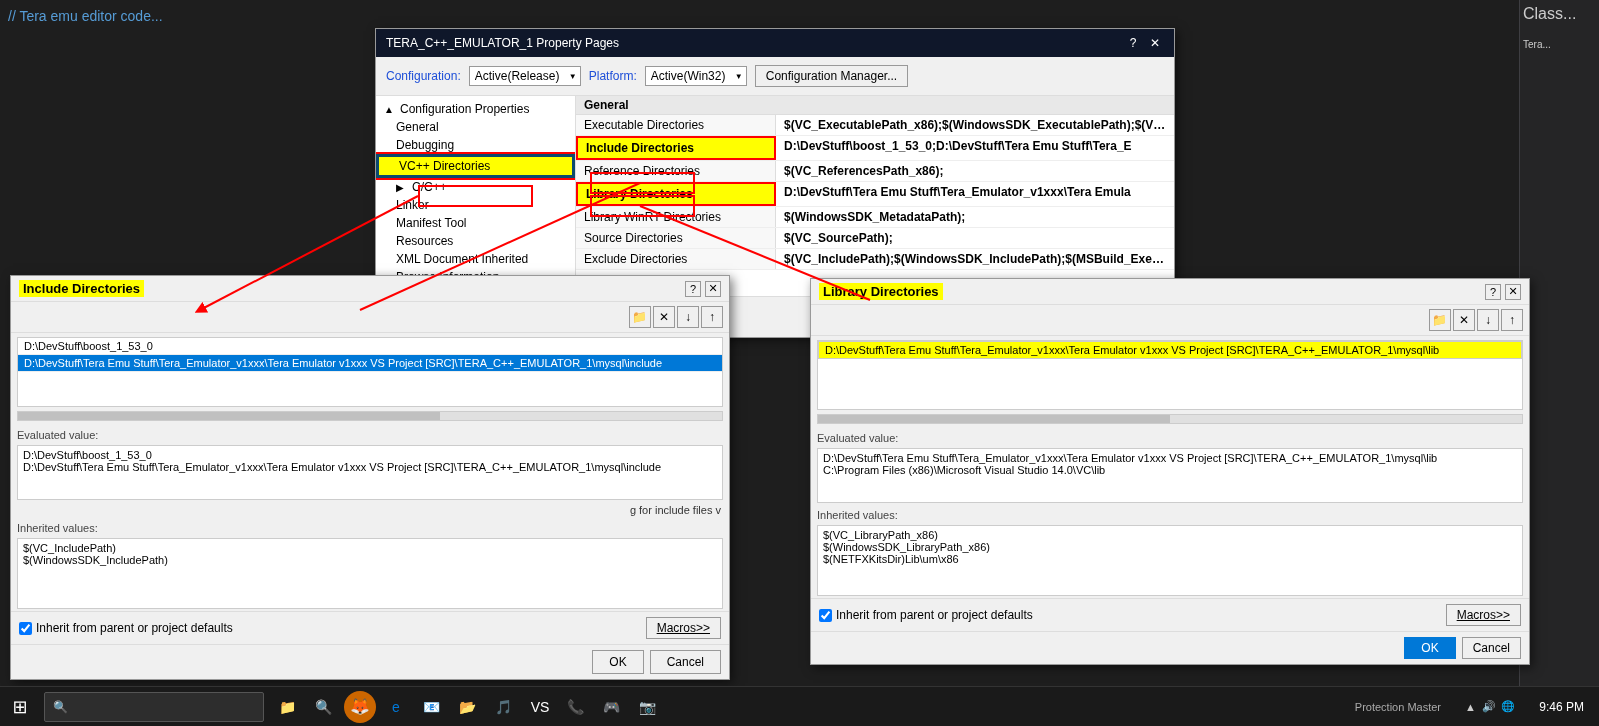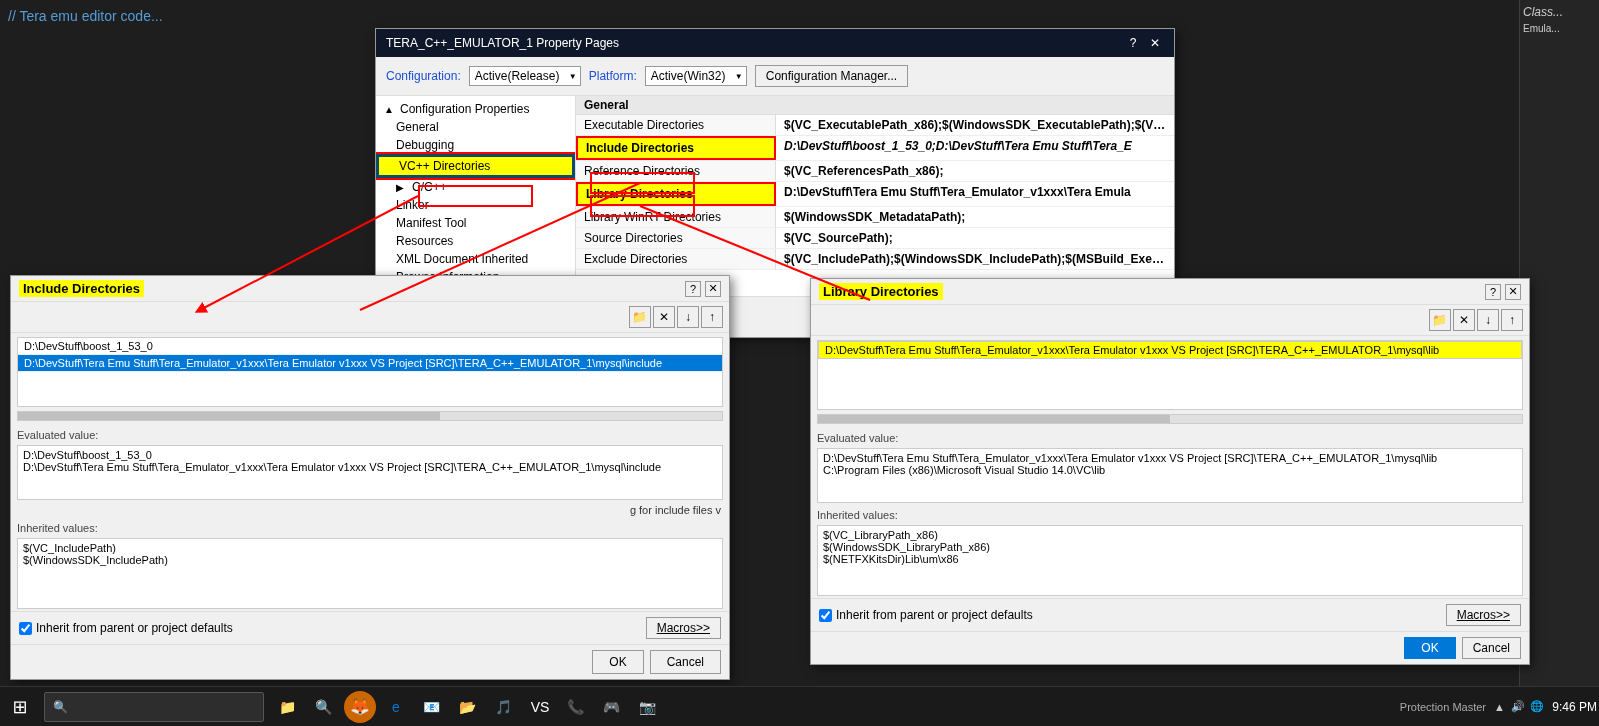--- a/index.html
+++ b/index.html
@@ -450,22 +450,22 @@
       justify-content: center;
       cursor: pointer;
       font-size: 16px;
       color: white;
     }
 
     .taskbar-right {
       margin-left: auto;
       display: flex;
       align-items: center;
-      gap: 8px;
-      padding-right: 2px;
+      gap: 24px;
+      padding-right: 15px;
       color: #ccc;
       font-size: 11px;
       justify-content: flex-end;
     }
 
     .system-tray {
       display: flex;
       align-items: center;
       gap: 6px;
     }
@@ -484,22 +484,22 @@
       pointer-events: none;
       z-index: 60;
     }
   </style>
 </head>
 <body>
 
 <div class="ide-bg"></div>
 
 <div class="right-panel">
-  <div style="font-size:12px; color:#ccc; margin-bottom:4px;font-style:italic;">Class...</div>
-  <div style="font-size:10px; color:#ccc;">Emula...</div>
+  <div style="font-size:16px; color:#ccc; margin-bottom:16px;">Class...</div>
+  <div style="font-size:10px; color:#ccc;">Tera...</div>
 </div>
 
 <div style="position:absolute;left:0;top:0;width:370px;height:686px;background:#1e1e1e;overflow:hidden;">
   <div style="padding:8px;font-size:14px;color:#569cd6;">// Tera emu editor code...</div>
 </div>
 
 <div class="prop-dialog">
   <div class="dialog-titlebar">
     <span>TERA_C++_EMULATOR_1 Property Pages</span>
     <div class="dialog-titlebar-btns">
@@ -562,21 +562,21 @@
     </div>
 
     <div class="props-panel">
       <div class="props-header">General</div>
       <div class="prop-row">
         <div class="prop-name">Executable Directories</div>
         <div class="prop-value">$(VC_ExecutablePath_x86);$(WindowsSDK_ExecutablePath);$(VS_E</div>
       </div>
       <div class="prop-row">
         <div class="prop-name highlighted red-border" style="background:#ffff00;border:2px solid red;">Include Directories</div>
-        <div class="prop-value" style="font-weight:bold;font-style:italic;">D:\DevStuff\boost_1_53_0;D:\DevStuff\Tera Emu Stuff\Tera_E</div>
+        <div class="prop-value" style="font-weight:bold;">D:\DevStuff\boost_1_53_0;D:\DevStuff\Tera Emu Stuff\Tera_E</div>
       </div>
       <div class="prop-row">
         <div class="prop-name">Reference Directories</div>
         <div class="prop-value">$(VC_ReferencesPath_x86);</div>
       </div>
       <div class="prop-row">
         <div class="prop-name highlighted red-border" style="background:#ffff00;border:2px solid red;">Library Directories</div>
         <div class="prop-value" style="font-weight:bold;">D:\DevStuff\Tera Emu Stuff\Tera_Emulator_v1xxx\Tera Emula</div>
       </div>
       <div class="prop-row">

